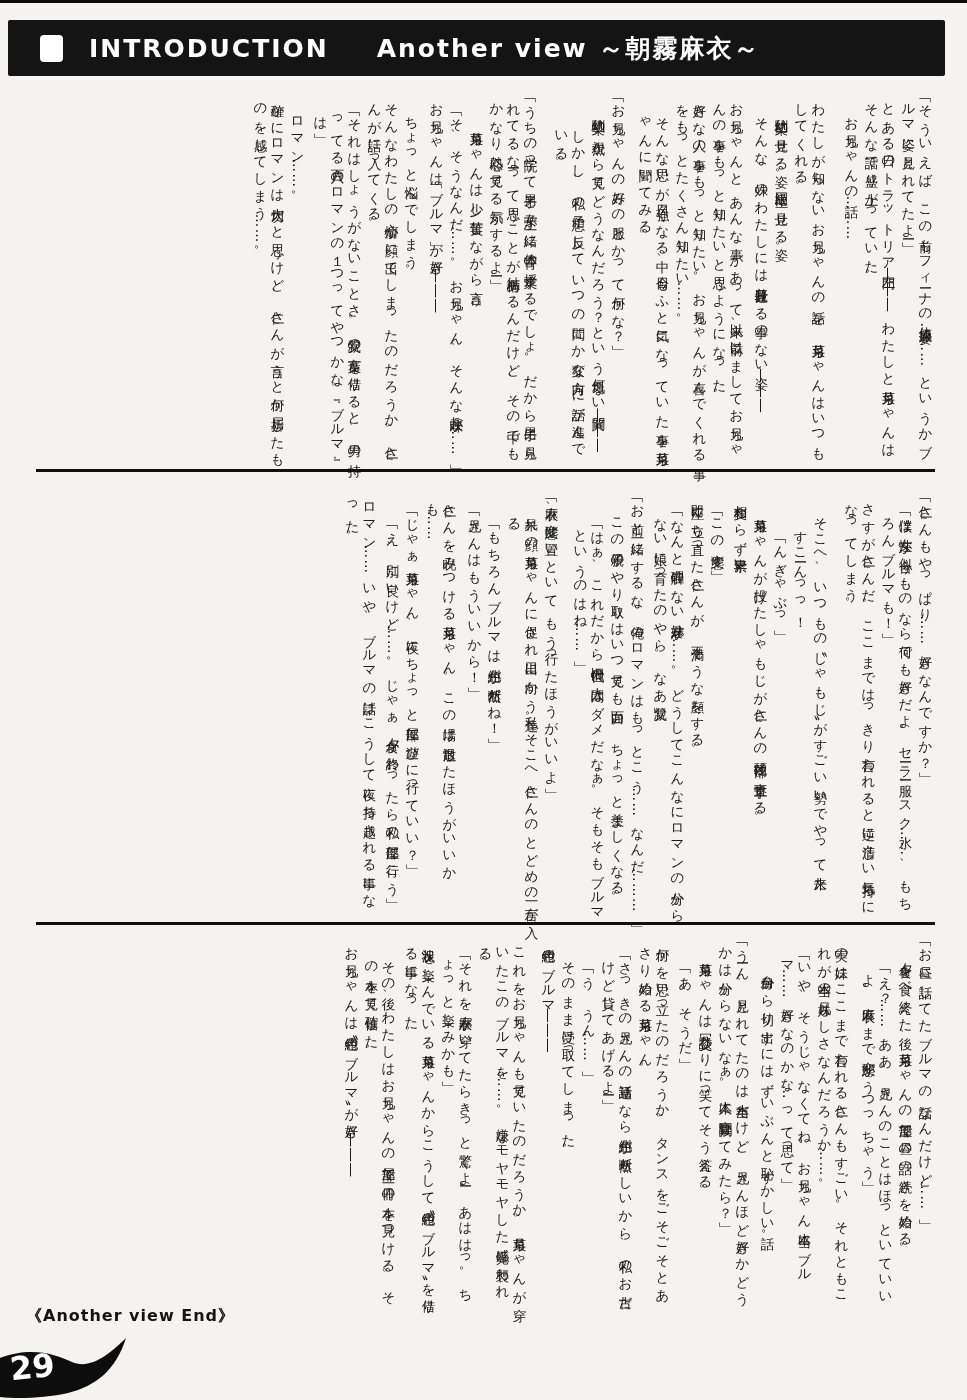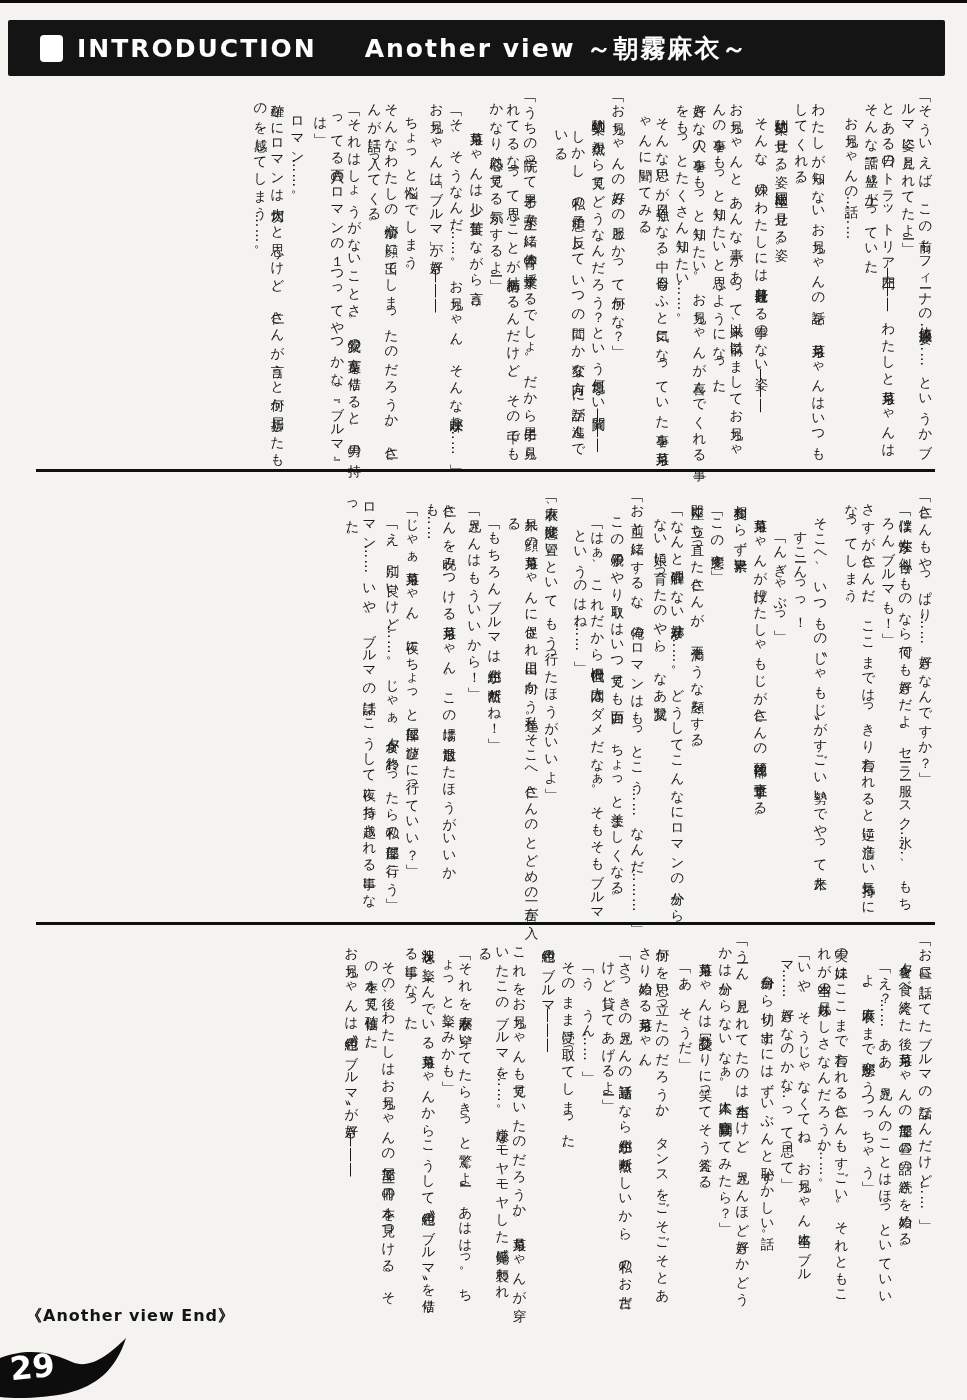--- a/index.html
+++ b/index.html
@@ -20,21 +20,21 @@
     position:absolute;left:8px;right:22px;top:20px;height:56px;
     background:#141414;
     display:flex;align-items:center;
     padding:0 16px;box-sizing:border-box;
     border-radius:2px;
   }
   .header-bar .t{
     color:#fdfdfd;font-weight:bold;white-space:nowrap;
   }
   .h-title{font-size:26px;letter-spacing:1px;}
-  .h-label{font-size:25px;letter-spacing:2px;margin-left:14px;}
+  .h-label{font-size:25px;letter-spacing:2px;margin-left:26px;}
   .h-sub{font-size:25px;letter-spacing:2px;margin-left:48px;}
   .sq{
     width:23px;height:27px;background:#ffffff;border-radius:4px;
     margin-left:16px;flex:0 0 auto;
   }
   
   .rule{position:absolute;left:36px;width:899px;height:3px;background:#101010;}
   .rule.r1{top:469px;}
   .rule.r2{top:922px;}
   

